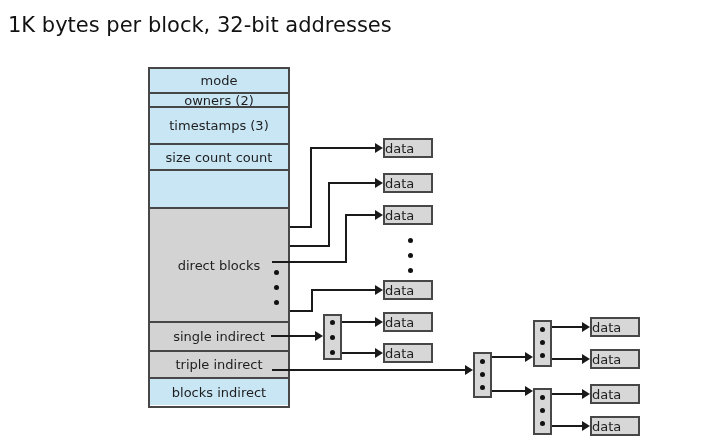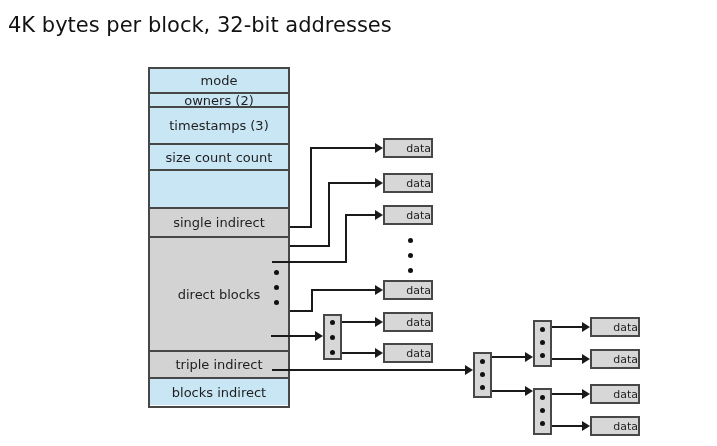--- a/index.html
+++ b/index.html
@@ -28,22 +28,22 @@
     display:flex;align-items:center;justify-content:center;
     font-size:13px;color:#1e1e1e;white-space:nowrap;
   }
   .row:last-child{border-bottom:none;}
   .row.blue{background:var(--row-blue);text-align:center;}
   .row.gray{background:var(--row-gray);}
   
   .dbox{
     position:absolute;width:50px;height:20px;box-sizing:border-box;
     border:2px solid var(--border);background:var(--box-gray);
-    display:flex;align-items:center;justify-content:flex-end;
-    font-size:11px;color:#1e1e1e;
+    display:flex;align-items:center;justify-content:flex-start;
+    font-size:13px;color:#1e1e1e;
   }
   
   .pbox{
     position:absolute;width:19px;box-sizing:border-box;
     border:2px solid var(--border);background:var(--box-gray);
   }
   
   .h{position:absolute;height:2px;background:var(--line);}
   .v{position:absolute;width:2px;background:var(--line);}
   .ah{
@@ -51,43 +51,43 @@
     border-top:5px solid transparent;border-bottom:5px solid transparent;
     border-left:8px solid var(--line);
   }
   .dot{position:absolute;width:5px;height:5px;border-radius:50%;background:#111;}
 </style>
 </head>
 <body>
 
 <div id="stage">
 
-  <div id="title">4K bytes per block, 32-bit addresses</div>
+  <div id="title">1K bytes per block, 32-bit addresses</div>
 
   <div id="inode-table">
     <div class="row blue" style="height:25px">
         <span>mode</span>
       </div>
     <div class="row blue" style="height:14px">
         <span>owners (2)</span>
       </div>
     <div class="row blue" style="height:37px">
         <span>timestamps (3)</span>
       </div>
     <div class="row blue" style="height:26px">
         <span>size count count</span>
       </div>
     <div class="row blue" style="height:38px">
         <span></span>
       </div>
+    <div class="row gray" style="height:114px">
+        <span>direct blocks</span>
+      </div>
     <div class="row gray" style="height:29px">
         <span>single indirect</span>
-      </div>
-    <div class="row gray" style="height:114px">
-        <span>direct blocks</span>
       </div>
     <div class="row gray" style="height:27px">
         <span>triple indirect</span>
       </div>
     <div class="row blue" style="height:26px">
         <span>blocks indirect</span>
       </div>
   </div>
 
   <div class="dot" style="left:274px;top:270px"></div>

